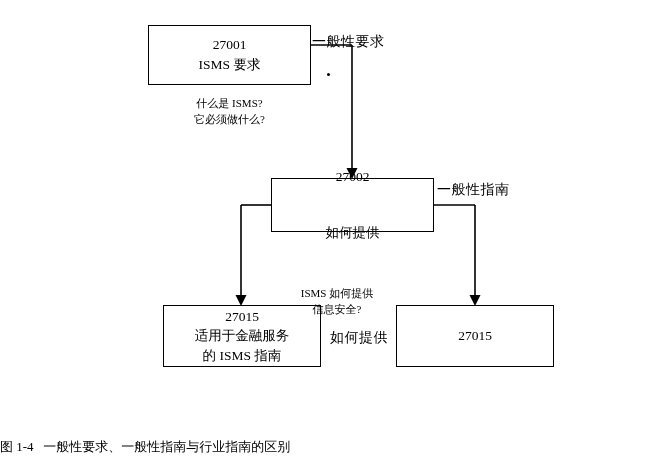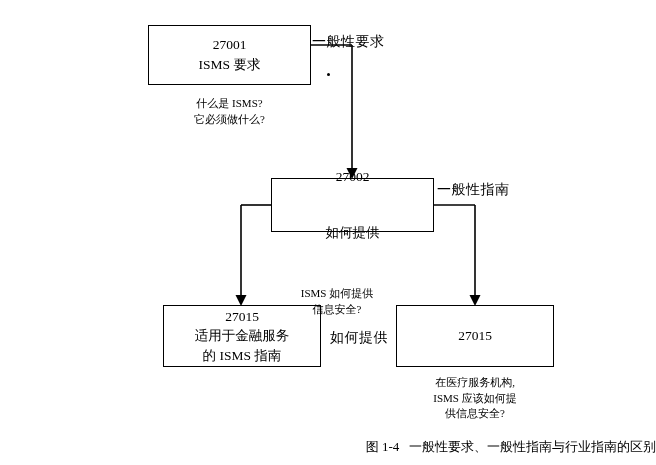--- a/index.html
+++ b/index.html
@@ -52,21 +52,21 @@
   .side-label {
     position: absolute;
     font-weight: normal;
     font-size: 14px;
     white-space: nowrap;
     letter-spacing: 0.5px;
   }
   .fig-caption {
     position: absolute;
     width: 656px;
-    text-align: right;
+    text-align: left;
     font-size: 13px;
     white-space: pre;
   }
   .dot {
     position: absolute;
     width: 3px; height: 3px;
     background: #000;
     border-radius: 50%;
   }
 </style>
@@ -114,23 +114,20 @@
     <span class="l1">27015</span>
   </div>
 
   <div class="caption-block" style="left:148px; top:96px; width:163px;">什么是 ISMS?
 它必须做什么?</div>
 
   <div class="caption-block" style="left:252px; top:238px; width:170px;margin-top:48px;">ISMS 如何提供
 信息安全?</div>
 
 
-  <div class="caption-block" style="left:391px; top:375px; width:168px;">在医疗服务机构,
-ISMS 应该如何提
-供信息安全?</div>
 
   <div class="side-label" style="left:312px; top:33px;">一般性要求</div>
 
   <div class="side-label" style="left:437px; top:181px;text-align:right;">一般性指南</div>
 
   <div class="side-label" style="left:330px; top:329px;">如何提供</div>
 
   <div class="fig-caption" style="left:0; top:438px;">图 1-4   一般性要求、一般性指南与行业指南的区别</div>
 
 </div>

